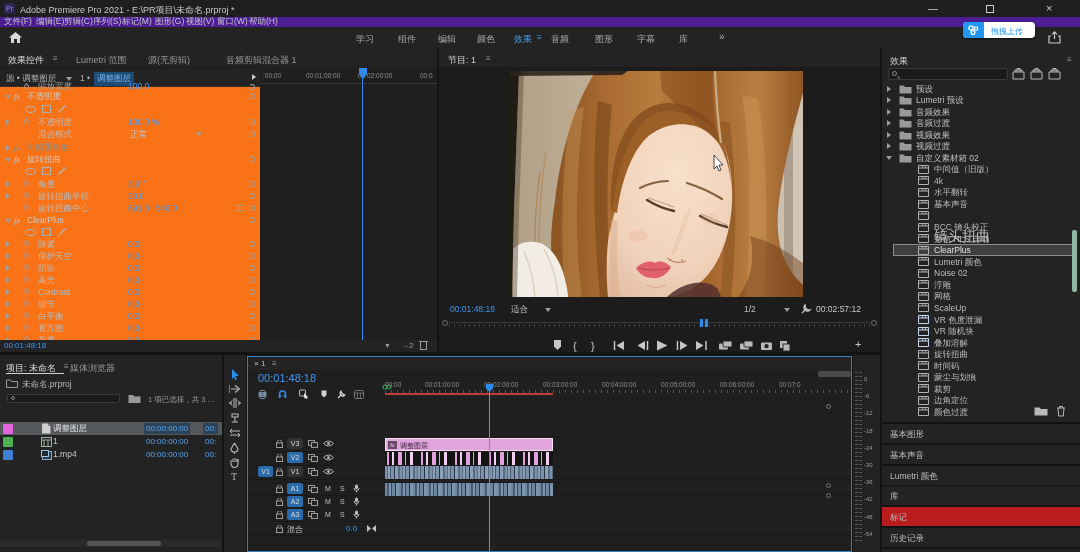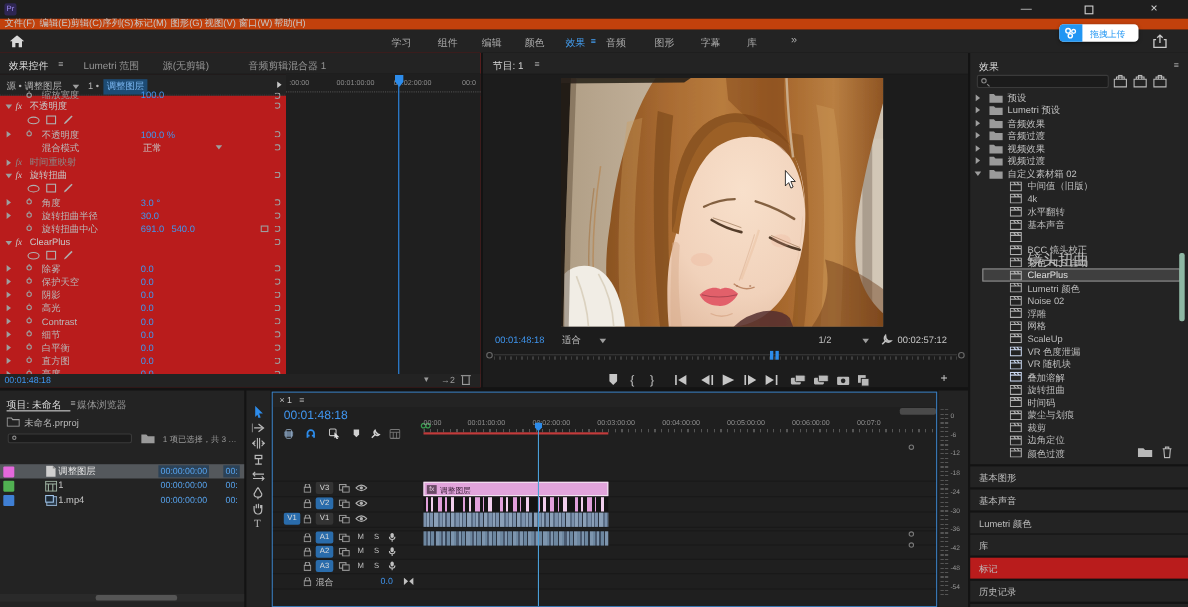--- a/index.html
+++ b/index.html
@@ -9,25 +9,26 @@
 .sw{position:absolute;width:5px;height:5px;border:1px solid #9e9e9e;border-radius:50%}
 .sw:before{content:"";position:absolute;left:1px;top:-2px;width:1px;height:1px;background:#9e9e9e}
 .rst{position:absolute;width:6px;height:6px;border:1px solid #9e9e9e;border-radius:50%;border-left-color:transparent}
 .chev{position:absolute;width:0;height:0;border-left:3px solid transparent;border-right:3px solid transparent;border-top:4px solid #9e9e9e}
 .chevr{position:absolute;width:0;height:0;border-top:3px solid transparent;border-bottom:3px solid transparent;border-left:4px solid #9e9e9e}
 </style></head>
 <body>
 
 <div class="abs" style="left:0;top:0;width:1080px;height:17px;background:#1e1e1e">
  <div class="abs" style="left:4px;top:3px;width:11px;height:11px;background:#2e2653;border-radius:2px;color:#9e8cf0;font-size:7px;line-height:11px;text-align:center">Pr</div>
+ <div class="t" style="left:20px;top:4px;font-size:9px;color:#c9c9c9">Adobe Premiere Pro 2021 - E:\PR项目\未命名.prproj *</div>
  <div class="t" style="left:928px;top:3px;font-size:10px;color:#cfcfcf">—</div>
  <div class="abs" style="left:986px;top:5px;width:8px;height:8px;border:1px solid #cfcfcf"></div>
  <div class="t" style="left:1046px;top:2px;font-size:11px;color:#cfcfcf">×</div>
 </div>
-<div class="abs" style="left:0;top:17px;width:1080px;height:10px;background:#c2410c;font-size:8.5px;color:#c6c6c6">
+<div class="abs" style="left:0;top:17px;width:1080px;height:10px;background:#4c1d95;font-size:8.5px;color:#c6c6c6">
 <span class="t" style="left:4px;top:-1px">文件(F)</span>
 <span class="t" style="left:36px;top:-1px">编辑(E)</span>
 <span class="t" style="left:64px;top:-1px">剪辑(C)</span>
 <span class="t" style="left:93px;top:-1px">序列(S)</span>
 <span class="t" style="left:122px;top:-1px">标记(M)</span>
 <span class="t" style="left:155px;top:-1px">图形(G)</span>
 <span class="t" style="left:186px;top:-1px">视图(V)</span>
 <span class="t" style="left:217px;top:-1px">窗口(W)</span>
 <span class="t" style="left:249px;top:-1px">帮助(H)</span>
 </div>
@@ -56,21 +57,21 @@
 <div class="abs" style="left:963px;top:22px;width:72px;height:16px;background:#fff;border-radius:4px;box-shadow:0 1px 3px rgba(0,0,0,.5)">
  <div class="abs" style="left:0;top:0;width:21px;height:16px;background:#2196f3;border-radius:4px 0 0 4px"></div>
  <svg class="abs" style="left:4px;top:2px" width="13" height="12" viewBox="0 0 13 12">
       <circle cx="4" cy="4" r="2.1" fill="none" stroke="#fff" stroke-width="1.3"></circle>
       <circle cx="9" cy="4.5" r="1.7" fill="none" stroke="#fff" stroke-width="1.2"></circle>
       <circle cx="6" cy="8.5" r="1.9" fill="none" stroke="#fff" stroke-width="1.3"></circle>
     </svg>
  <span class="t" style="left:28px;top:3.5px;font-size:8px;color:#2196f3">拖拽上传</span>
 </div>
 
-<div class="abs" style="left:0;top:48px;width:437px;height:304px;background:#b91c1c;overflow:hidden">
+<div class="abs" style="left:0;top:48px;width:437px;height:304px;background:#f97316;overflow:hidden">
  <div class="abs" style="left:0;top:0;width:437px;height:20px;background:#232323;border-bottom:1px solid #1a1a1a">
   <span class="t" style="left:8px;top:6px;font-size:9px;color:#dedede">效果控件</span>
       <span class="t" style="left:53px;top:6px;font-size:8px;color:#9a9a9a">≡</span>
   <span class="t" style="left:76px;top:6px;font-size:9px;color:#969696">Lumetri 范围</span>
   <span class="t" style="left:148px;top:6px;font-size:9px;color:#969696">源(无剪辑)</span>
   <span class="t" style="left:226px;top:6px;font-size:9px;color:#969696">音频剪辑混合器 1</span>
  </div>
  <div class="abs" style="left:0;top:20px;width:437px;height:19px;background:#232323;border-bottom:1px dotted #3c3c3c">
   <span class="t" style="left:6px;top:5px;font-size:8.5px;color:#b4b4b4">源 • 调整图层</span>
   <span class="chev" style="left:66px;top:9px"></span>

